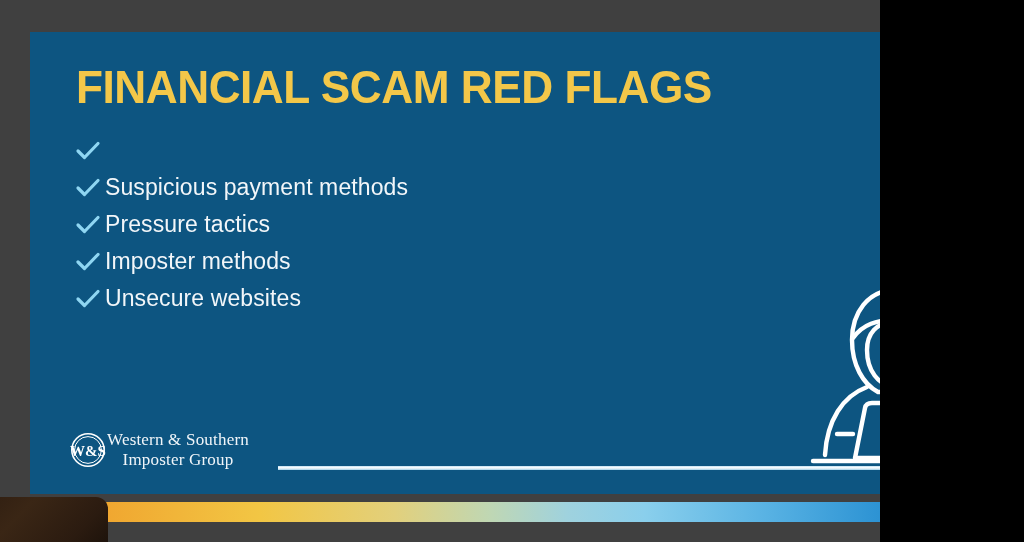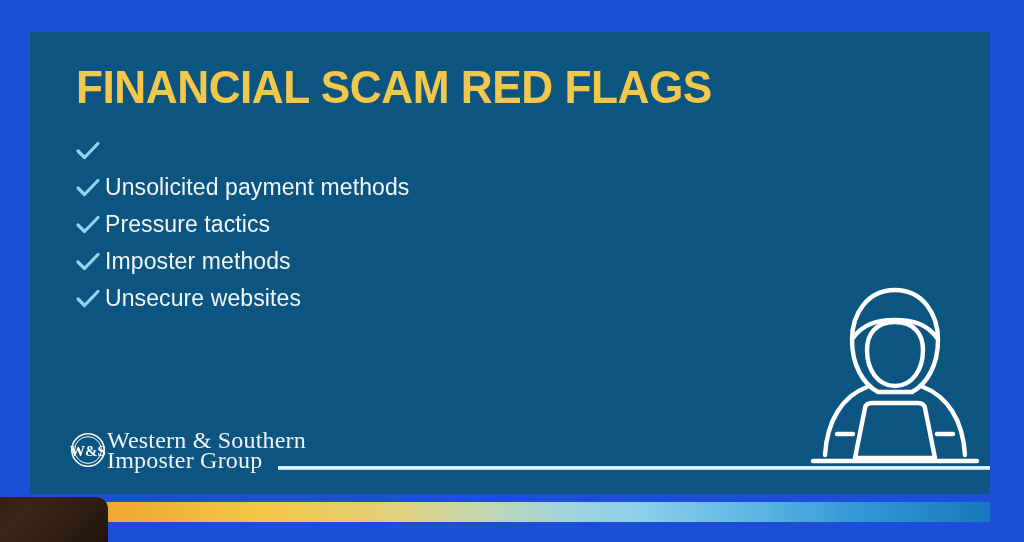--- a/index.html
+++ b/index.html
@@ -1,18 +1,18 @@
 <!DOCTYPE html>
 <html><head>
 <meta charset="utf-8">
 <style>
   html,body{margin:0;padding:0;background:#000;}
   body{width:1024px;height:542px;overflow:hidden;font-family:"Liberation Sans",sans-serif;}
 
-  #stage{position:relative;width:1024px;height:542px;background:#1d4ed8;overflow:hidden;}
+  #stage{position:relative;width:880px;height:542px;background:#404040;overflow:hidden;}
 
   
   #slide{
     position:absolute;left:30px;top:32px;width:960px;height:462px;
     background:#0D5581;
   }
 
   
   #title{
     position:absolute;left:46px;top:31px;
@@ -58,23 +58,24 @@
   
   #logo{
     position:absolute;left:40px;top:398px;
     display:flex;align-items:center;
   }
   #logo-mark{flex:0 0 auto;margin-right:1px;}
   #logo-mark svg{display:block;}
   #logo-text{
     font-family:"Liberation Serif",serif;
     color:#F0F5F9;
-    font-size:24px;
+    font-size:17px;
     line-height:20px;
     letter-spacing:0.2px;
+    text-align:center;
   }
   #logo-text div{white-space:nowrap;}
 
   
   #footer-rule{
     position:absolute;left:248px;top:434px;width:712px;height:4px;
     background:linear-gradient(to bottom,#BFE0F2 0%,#FFFFFF 45%,#9FCFE8 100%);
   }
 
   
@@ -118,21 +119,21 @@
           </svg>
         </span>
       </div>
 
       <div class="bullet">
         <span class="check">
           <svg width="26" height="22" viewBox="0 0 26 22">
             <path d="M3 11 L9.5 17.5 L23 3.5" fill="none" stroke="#8FD6F2" stroke-width="3.2" stroke-linecap="round" stroke-linejoin="round"></path>
           </svg>
         </span>
-        <span class="bullet-label">Unsolicited payment methods</span>
+        <span class="bullet-label">Suspicious payment methods</span>
       </div>
 
       <div class="bullet">
         <span class="check">
           <svg width="26" height="22" viewBox="0 0 26 22">
             <path d="M3 11 L9.5 17.5 L23 3.5" fill="none" stroke="#8FD6F2" stroke-width="3.2" stroke-linecap="round" stroke-linejoin="round"></path>
           </svg>
         </span>
         <span class="bullet-label">Pressure tactics</span>
       </div>

